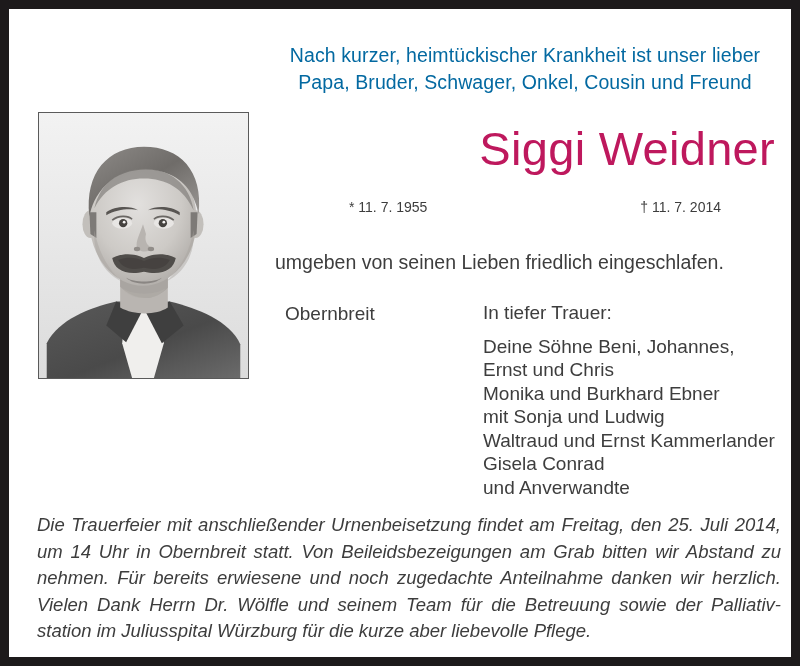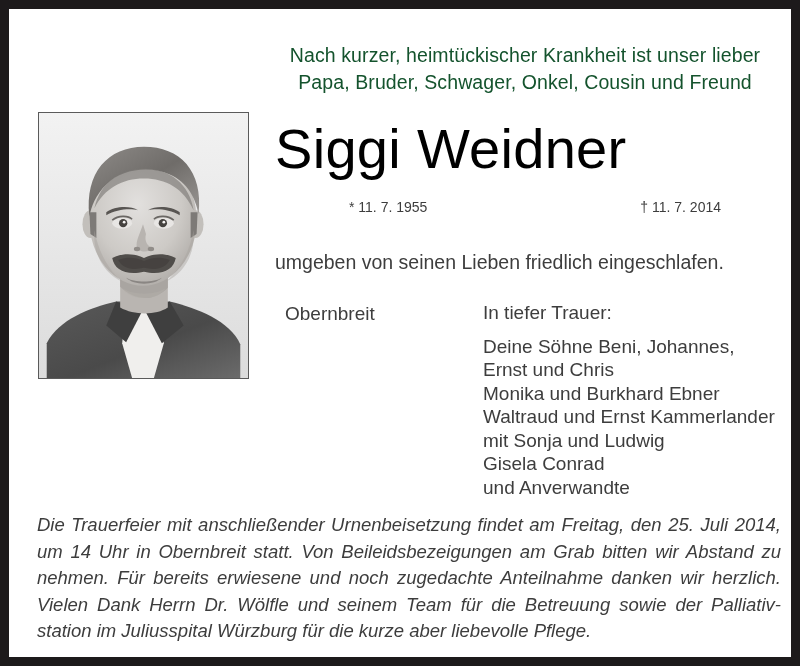--- a/index.html
+++ b/index.html
@@ -47,35 +47,35 @@
 
   
   .intro {
     position: absolute;
     left: 266px;
     top: 33px;
     width: 500px;
     text-align: center;
     font-size: 19.5px;
     line-height: 27px;
-    color: #14532d;
+    color: #0369a1;
     letter-spacing: 0.1px;
   }
 
   
   .name {
     position: absolute;
     left: 266px;
     top: 111px;
     width: 500px;
-    text-align: left;
-    font-size: 56px;
+    text-align: right;
+    font-size: 47px;
     line-height: 58px;
     font-weight: 300;
-    color: #000000;
+    color: #be185d;
     letter-spacing: 0.3px;
   }
 
   
   .dates {
     position: absolute;
     left: 340px;
     top: 186px;
     width: 372px;
     display: flex;
@@ -241,22 +241,22 @@
     <div class="passing">umgeben von seinen Lieben friedlich eingeschlafen.</div>
 
     <div class="place">Obernbreit</div>
 
     <div class="mourners">
       <div class="mourners-title">In tiefer Trauer:</div>
       <ul class="mourners-list">
         <li>Deine Söhne Beni, Johannes,</li>
         <li>Ernst und Chris</li>
         <li>Monika und Burkhard Ebner</li>
+        <li>mit Sonja und Ludwig</li>
         <li>Waltraud und Ernst Kammerlander</li>
-        <li>mit Sonja und Ludwig</li>
         <li>Gisela Conrad</li>
         <li>und Anverwandte</li>
       </ul>
     </div>
 
     <div class="footer-text">
       <span class="just-line">Die Trauerfeier mit anschließender Urnenbeisetzung findet am Freitag, den 25. Juli  2014,</span>
       <span class="just-line">um 14 Uhr in Obernbreit statt. Von Beileidsbezeigungen am Grab bitten wir Abstand zu</span>
       <span class="just-line">nehmen. Für bereits erwiesene und noch zugedachte Anteilnahme danken wir herzlich.</span>
       <span class="just-line">Vielen Dank Herrn Dr. Wölfle und seinem Team für die Betreuung sowie der Palliativ-</span>

